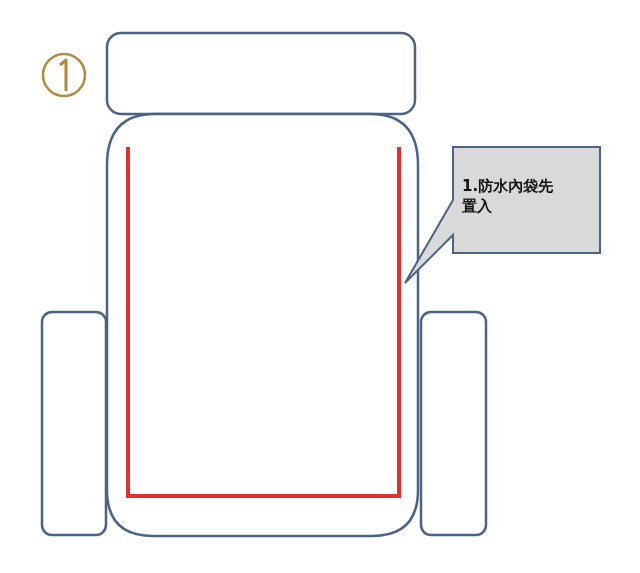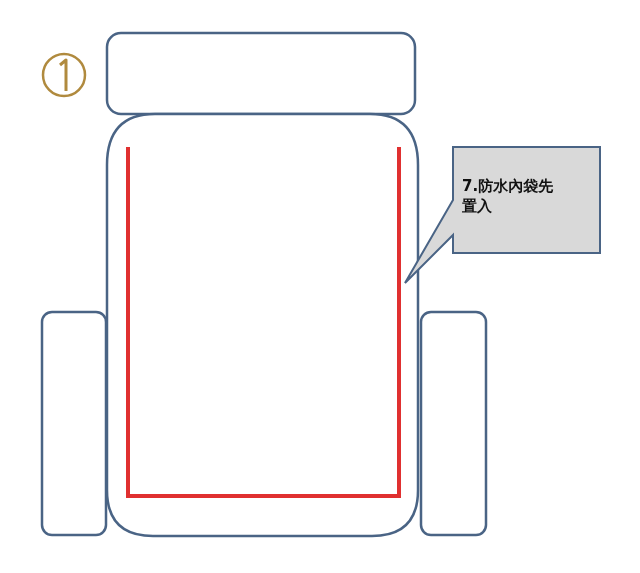--- a/index.html
+++ b/index.html
@@ -26,14 +26,14 @@
   <path d="M155 114 L370 114 Q418 114 418 165 L418 490 Q418 536 372 536 L153 536 Q107 536 107 490 L107 165 Q107 114 155 114 Z" fill="#ffffff" stroke="#4a6485" stroke-width="2.5"></path>
 
   <rect x="42" y="312" width="64" height="223" rx="10" ry="10" fill="#ffffff" stroke="#4a6485" stroke-width="2.5"></rect>
   <rect x="421" y="312" width="65" height="223" rx="10" ry="10" fill="#ffffff" stroke="#4a6485" stroke-width="2.5"></rect>
 
   <path d="M128 147 L128 496 L399 496 L399 147" fill="none" stroke="#e03030" stroke-width="4"></path>
 
   <path d="M453 147 L600 147 L600 253 L453 253 L453 235 L405 283 L453 200 Z" fill="#d9d9d9" stroke="#4a6485" stroke-width="2"></path>
 </svg>
 
-<div class="callout-text">7.防水內袋先
+<div class="callout-text">1.防水內袋先
 置入</div>
 
 </body></html>

